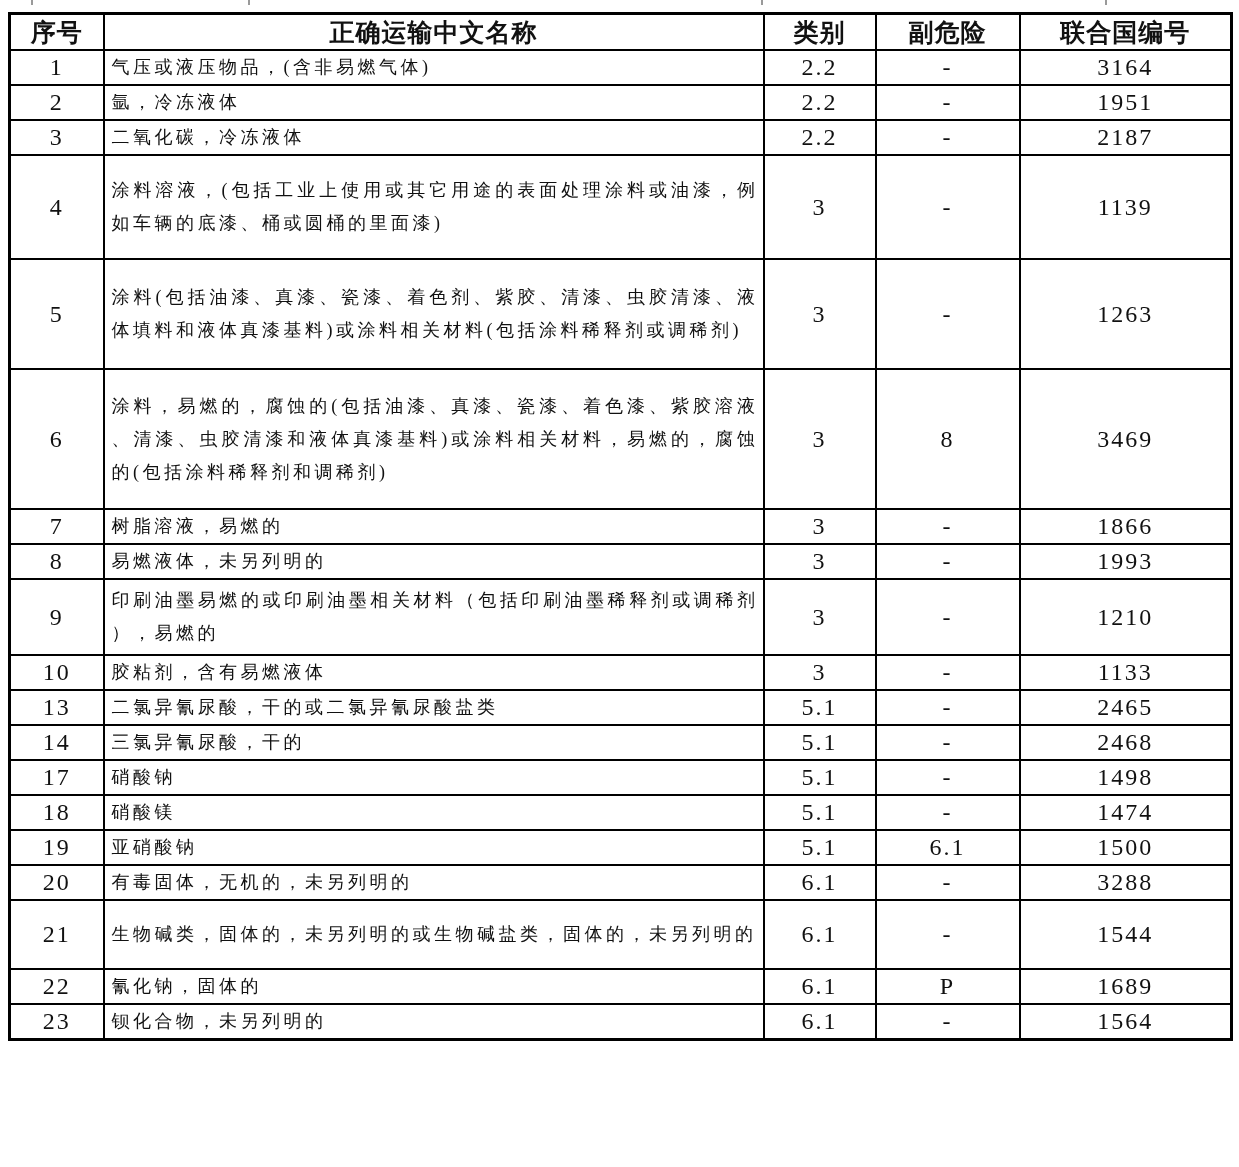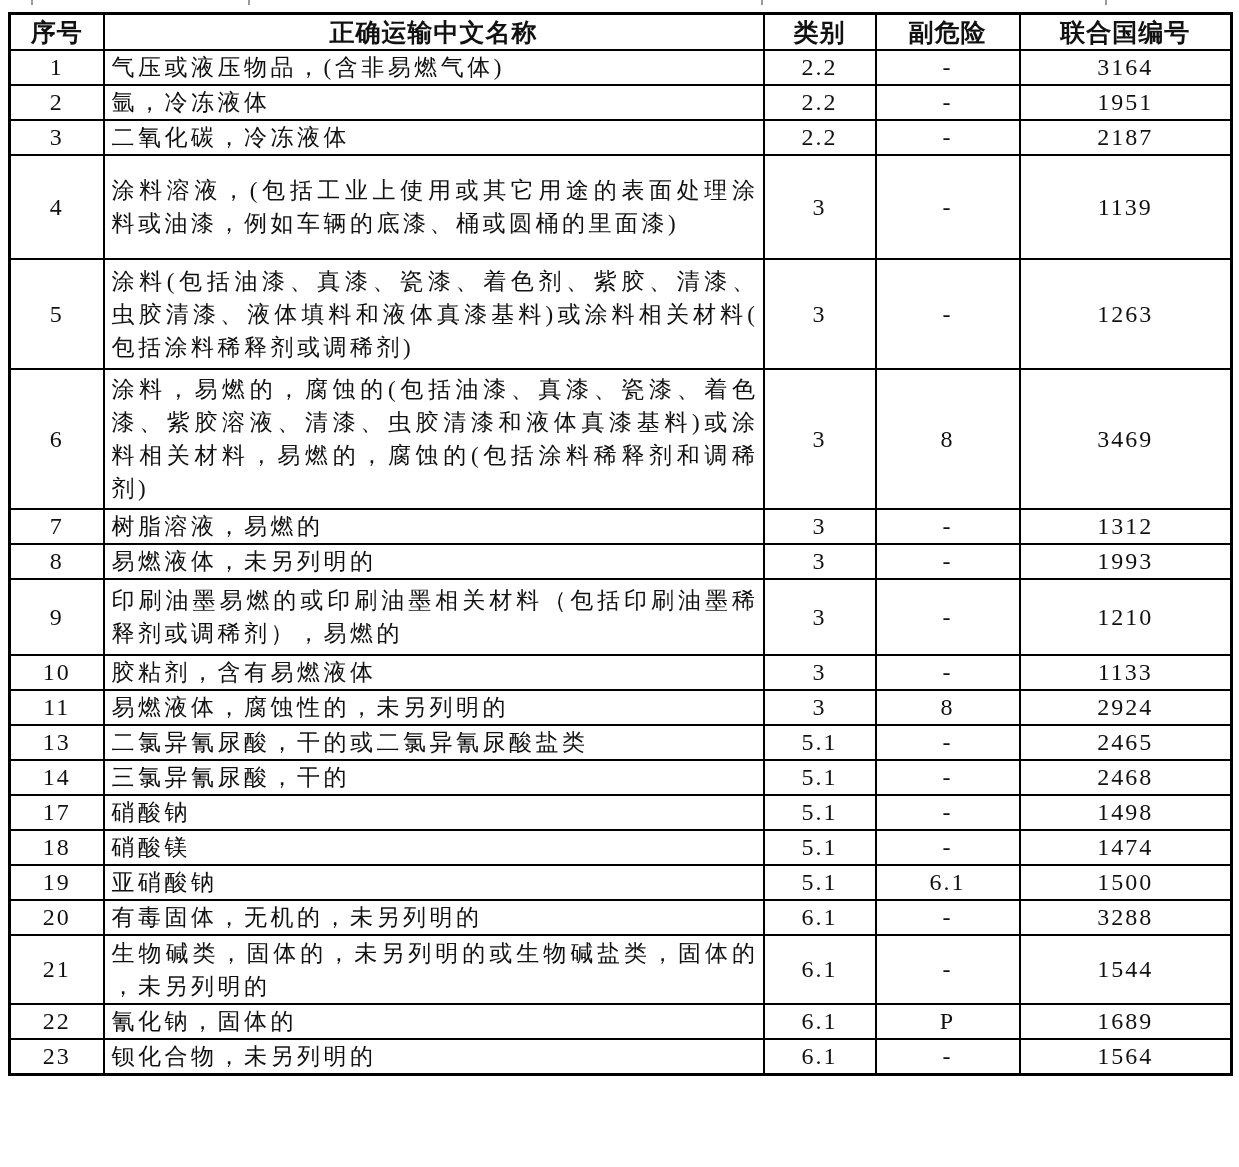--- a/index.html
+++ b/index.html
@@ -55,21 +55,21 @@
     font-family: "Liberation Serif", "DejaVu Serif", serif;
   }
   td.cell-serial, td.cell-class, td.cell-sub, td.cell-un {
     text-align: center;
     font-size: 24px;
     letter-spacing: 2px;
     white-space: nowrap;
   }
   td.cell-name {
     text-align: justify;
-    font-size: 23px;
+    font-size: 18px;
     line-height: 33px;
     letter-spacing: 3.5px;
     padding-left: 7px;
     padding-right: 4px;
     line-break: anywhere;
     word-break: break-all;
   }
 </style>
 </head>
 <body>
@@ -139,21 +139,21 @@
           <td class="cell-name">涂料，易燃的，腐蚀的(包括油漆、真漆、瓷漆、着色漆、紫胶溶液、清漆、虫胶清漆和液体真漆基料)或涂料相关材料，易燃的，腐蚀的(包括涂料稀释剂和调稀剂)</td>
           <td class="cell-class">3</td>
           <td class="cell-sub">8</td>
           <td class="cell-un">3469</td>
         </tr>
         <tr style="height: 34px;">
           <td class="cell-serial">7</td>
           <td class="cell-name">树脂溶液，易燃的</td>
           <td class="cell-class">3</td>
           <td class="cell-sub">-</td>
-          <td class="cell-un">1312</td>
+          <td class="cell-un">1866</td>
         </tr>
         <tr style="height: 34px;">
           <td class="cell-serial">8</td>
           <td class="cell-name">易燃液体，未另列明的</td>
           <td class="cell-class">3</td>
           <td class="cell-sub">-</td>
           <td class="cell-un">1993</td>
         </tr>
         <tr style="height: 76px;">
           <td class="cell-serial">9</td>
@@ -163,27 +163,20 @@
           <td class="cell-un">1210</td>
         </tr>
         <tr style="height: 34px;">
           <td class="cell-serial">10</td>
           <td class="cell-name">胶粘剂，含有易燃液体</td>
           <td class="cell-class">3</td>
           <td class="cell-sub">-</td>
           <td class="cell-un">1133</td>
         </tr>
         <tr style="height: 34px;">
-          <td class="cell-serial">11</td>
-          <td class="cell-name">易燃液体，腐蚀性的，未另列明的</td>
-          <td class="cell-class">3</td>
-          <td class="cell-sub">8</td>
-          <td class="cell-un">2924</td>
-        </tr>
-        <tr style="height: 34px;">
           <td class="cell-serial">13</td>
           <td class="cell-name">二氯异氰尿酸，干的或二氯异氰尿酸盐类</td>
           <td class="cell-class">5.1</td>
           <td class="cell-sub">-</td>
           <td class="cell-un">2465</td>
         </tr>
         <tr style="height: 34px;">
           <td class="cell-serial">14</td>
           <td class="cell-name">三氯异氰尿酸，干的</td>
           <td class="cell-class">5.1</td>

